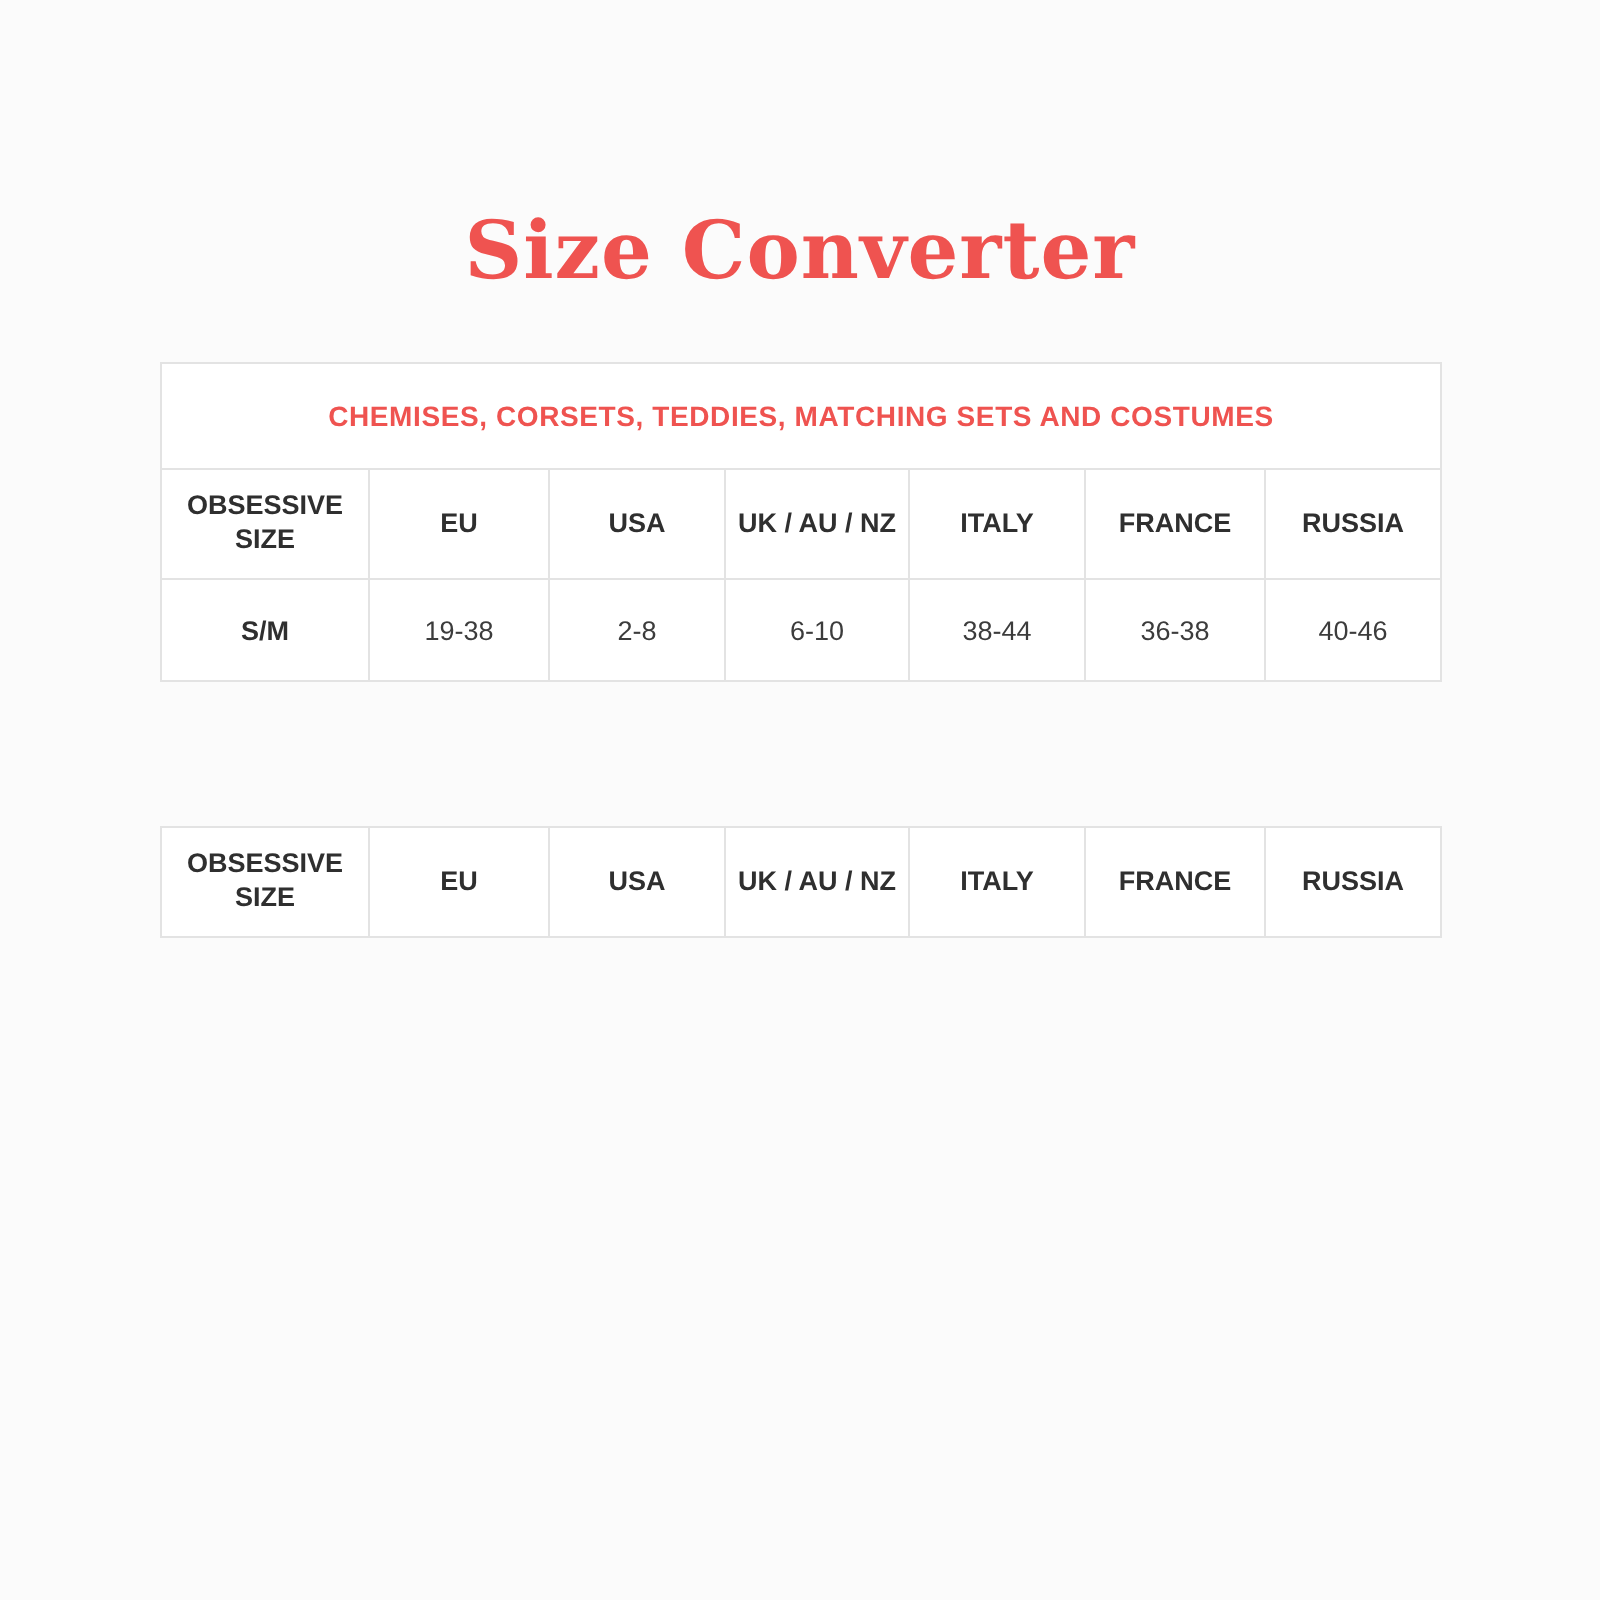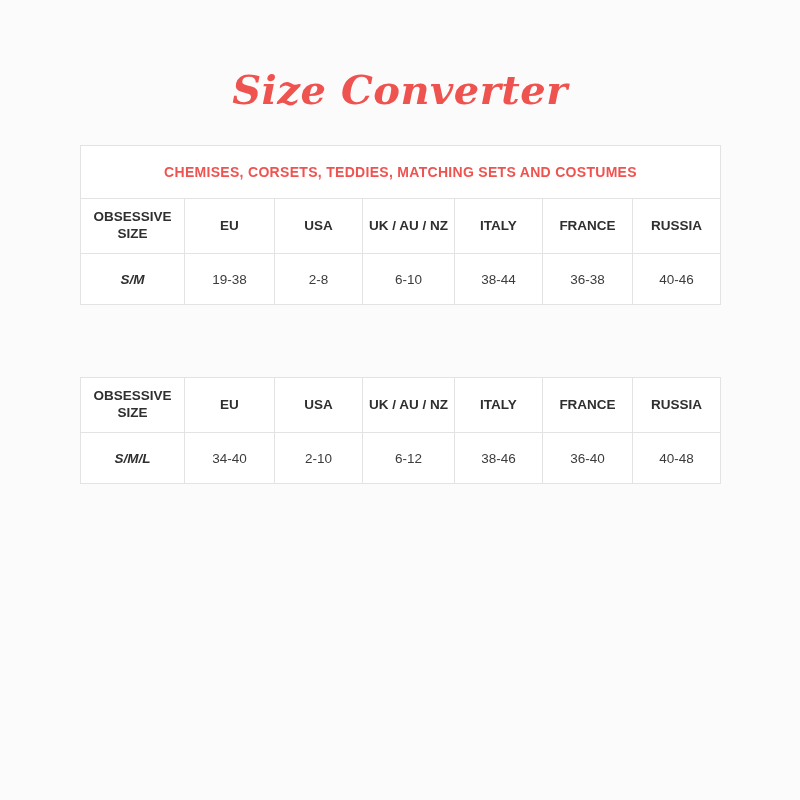--- a/index.html
+++ b/index.html
@@ -16,27 +16,26 @@
   }
   .page {
     position: relative;
     width: 800px;
     height: 800px;
     box-sizing: border-box;
   }
   .page-title {
     text-align: center;
     font-family: "DejaVu Serif", serif;
-    font-style: italic;
     font-weight: bold;
     font-size: 40px;
     color: #ef5350;
     letter-spacing: 0.5px;
     margin: 0;
-    padding-top: 70px;
+    padding-top: 106px;
     line-height: 1;
   }
   .table-wrap {
     width: 640px;
     margin: 0 auto;
   }
   .table-wrap.first { margin-top: 35px; }
   .table-wrap.second { margin-top: 72px; }
 
   table.size-table {
@@ -66,21 +65,20 @@
   .head-cell {
     height: 54px;
     font-weight: bold !important;
     font-size: 13.5px !important;
     color: #2f2f2f !important;
     line-height: 1.25;
   }
   .row-label {
     font-weight: bold !important;
     color: #2f2f2f !important;
-    font-style: italic;
   }
   .body-cell { height: 50px; }
   col.c0 { width: 104px; }
   col.c1 { width: 90px; }
   col.c2 { width: 88px; }
   col.c3 { width: 92px; }
   col.c4 { width: 88px; }
   col.c5 { width: 90px; }
   col.c6 { width: 88px; }
 </style>
@@ -142,26 +140,17 @@
       <tbody>
         <tr>
           <td class="head-cell">OBSESSIVE SIZE</td>
           <td class="head-cell">EU</td>
           <td class="head-cell">USA</td>
           <td class="head-cell">UK / AU / NZ</td>
           <td class="head-cell">ITALY</td>
           <td class="head-cell">FRANCE</td>
           <td class="head-cell">RUSSIA</td>
         </tr>
-        <tr>
-          <td class="body-cell row-label">S/M/L</td>
-          <td class="body-cell">34-40</td>
-          <td class="body-cell">2-10</td>
-          <td class="body-cell">6-12</td>
-          <td class="body-cell">38-46</td>
-          <td class="body-cell">36-40</td>
-          <td class="body-cell">40-48</td>
-        </tr>
       </tbody>
     </table>
   </div>
 
 </div>
 
 </body></html>

